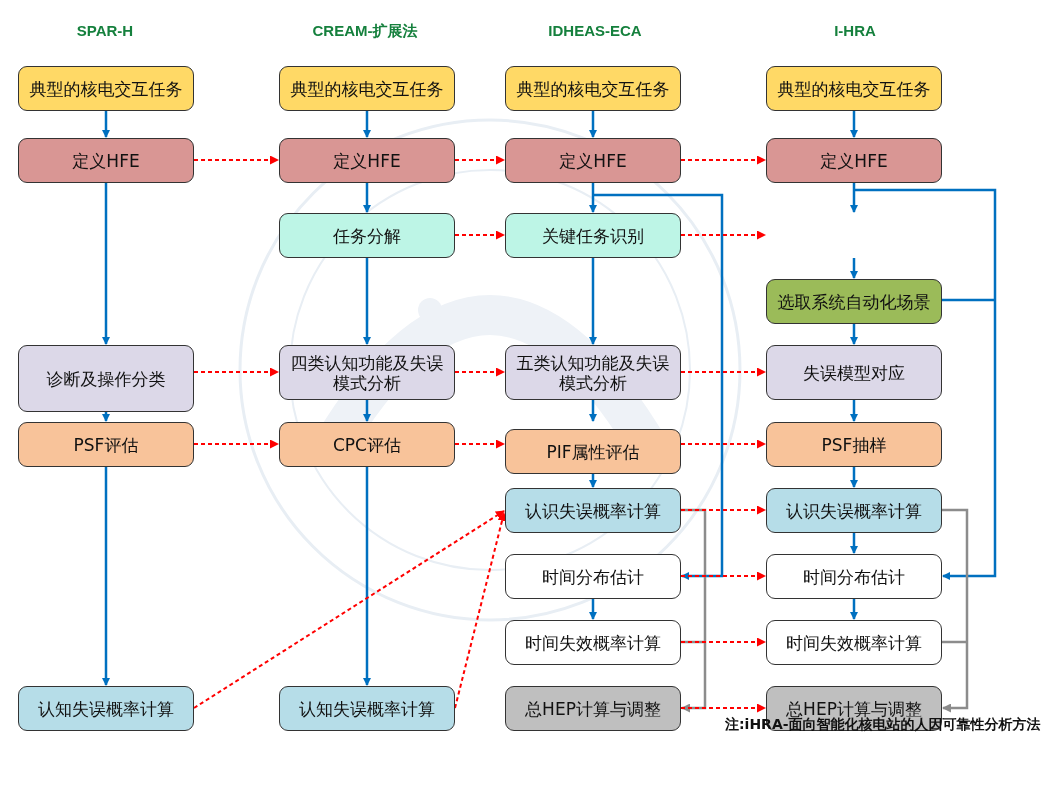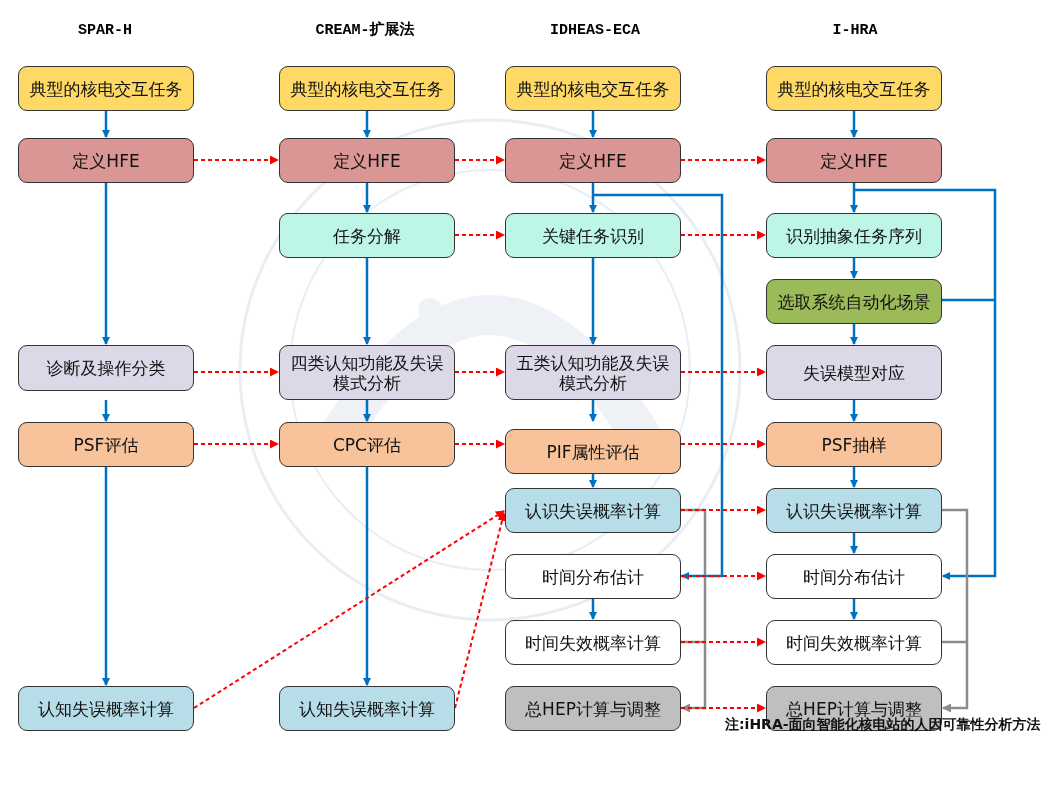--- a/index.html
+++ b/index.html
@@ -1,21 +1,21 @@
 <!DOCTYPE html>
 <html><head>
 <meta charset="utf-8">
 <style>
   html, body { margin: 0; padding: 0; background: #ffffff; }
   body { width: 1048px; height: 795px; position: relative; overflow: hidden;
          font-family: "DejaVu Sans", "Liberation Sans", sans-serif; }
   #stage { position: absolute; left: 0; top: 0; width: 1048px; height: 795px; }
   .col-title { position: absolute; top: 20px; height: 22px; line-height: 22px; text-align: center;
-               font-family: Liberation Mono, monospace; font-weight: bold;
-               font-size: 15px; color: #000000; }
+               font-family: Liberation Sans, sans-serif; font-weight: bold;
+               font-size: 15px; color: #15803d; }
   .node { position: absolute; box-sizing: border-box; border: 1.3px solid #333; border-radius: 9px;
           display: flex; align-items: center; justify-content: center; text-align: center;
           font-size: 17px; color: #111; line-height: 20px; padding: 12px 2px; white-space: pre-line; }
   .c-yellow { background: #ffd966; }
   .c-red    { background: #d99694; }
   .c-mint   { background: #bdf5e6; }
   .c-lav    { background: #dcd8e8; }
   .c-orange { background: #f8c39a; }
   .c-blue   { background: #b6dde8; }
   .c-white  { background: #ffffff; }
@@ -97,21 +97,21 @@
       <polyline points="455,708 504,513" fill="none" stroke="#ff0000" stroke-width="2" stroke-dasharray="4,3" marker-end="url(#mr)"></polyline>
     </svg>
 
   <div class="col-title" style="left:40px;width:130px;">SPAR-H</div>
   <div class="col-title" style="left:290px;width:150px;">CREAM-扩展法</div>
   <div class="col-title" style="left:520px;width:150px;">IDHEAS-ECA</div>
   <div class="col-title" style="left:790px;width:130px;">I-HRA</div>
 
   <div class="node c-yellow" style="left:18px;top:66px;width:176px;height:45px;">典型的核电交互任务</div>
   <div class="node c-red" style="left:18px;top:138px;width:176px;height:45px;">定义HFE</div>
-  <div class="node c-lav" style="left:18px;top:345px;width:176px;height:46px;">诊断及操作分类</div>
+  <div class="node c-lav" style="left:18px;top:345px;width:176px;height:67px;">诊断及操作分类</div>
   <div class="node c-orange" style="left:18px;top:422px;width:176px;height:45px;">PSF评估</div>
   <div class="node c-blue" style="left:18px;top:686px;width:176px;height:45px;">认知失误概率计算</div>
 
   <div class="node c-yellow" style="left:279px;top:66px;width:176px;height:45px;">典型的核电交互任务</div>
   <div class="node c-red" style="left:279px;top:138px;width:176px;height:45px;">定义HFE</div>
   <div class="node c-mint" style="left:279px;top:213px;width:176px;height:45px;">任务分解</div>
   <div class="node c-lav" style="left:279px;top:345px;width:176px;height:55px;">四类认知功能及失误
 模式分析</div>
   <div class="node c-orange" style="left:279px;top:422px;width:176px;height:45px;">CPC评估</div>
   <div class="node c-blue" style="left:279px;top:686px;width:176px;height:45px;">认知失误概率计算</div>
@@ -122,21 +122,20 @@
   <div class="node c-lav" style="left:505px;top:345px;width:176px;height:55px;">五类认知功能及失误
 模式分析</div>
   <div class="node c-orange" style="left:505px;top:422px;width:176px;height:45px;margin-top:7px;">PIF属性评估</div>
   <div class="node c-blue" style="left:505px;top:488px;width:176px;height:45px;">认识失误概率计算</div>
   <div class="node c-white" style="left:505px;top:554px;width:176px;height:45px;">时间分布估计</div>
   <div class="node c-white" style="left:505px;top:620px;width:176px;height:45px;">时间失效概率计算</div>
   <div class="node c-gray" style="left:505px;top:686px;width:176px;height:45px;">总HEP计算与调整</div>
 
   <div class="node c-yellow" style="left:766px;top:66px;width:176px;height:45px;">典型的核电交互任务</div>
   <div class="node c-red" style="left:766px;top:138px;width:176px;height:45px;">定义HFE</div>
-  <div class="node c-mint" style="left:766px;top:213px;width:176px;height:45px;">识别抽象任务序列</div>
   <div class="node c-green" style="left:766px;top:279px;width:176px;height:45px;">选取系统自动化场景</div>
   <div class="node c-orange" style="left:766px;top:422px;width:176px;height:45px;">PSF抽样</div>
   <div class="node c-lav" style="left:766px;top:345px;width:176px;height:55px;">失误模型对应</div>
   <div class="node c-blue" style="left:766px;top:488px;width:176px;height:45px;">认识失误概率计算</div>
   <div class="node c-white" style="left:766px;top:554px;width:176px;height:45px;">时间分布估计</div>
   <div class="node c-white" style="left:766px;top:620px;width:176px;height:45px;">时间失效概率计算</div>
   <div class="node c-gray" style="left:766px;top:686px;width:176px;height:45px;">总HEP计算与调整</div>
 
   <div class="note">注:iHRA-面向智能化核电站的人因可靠性分析方法</div>
 </div>

